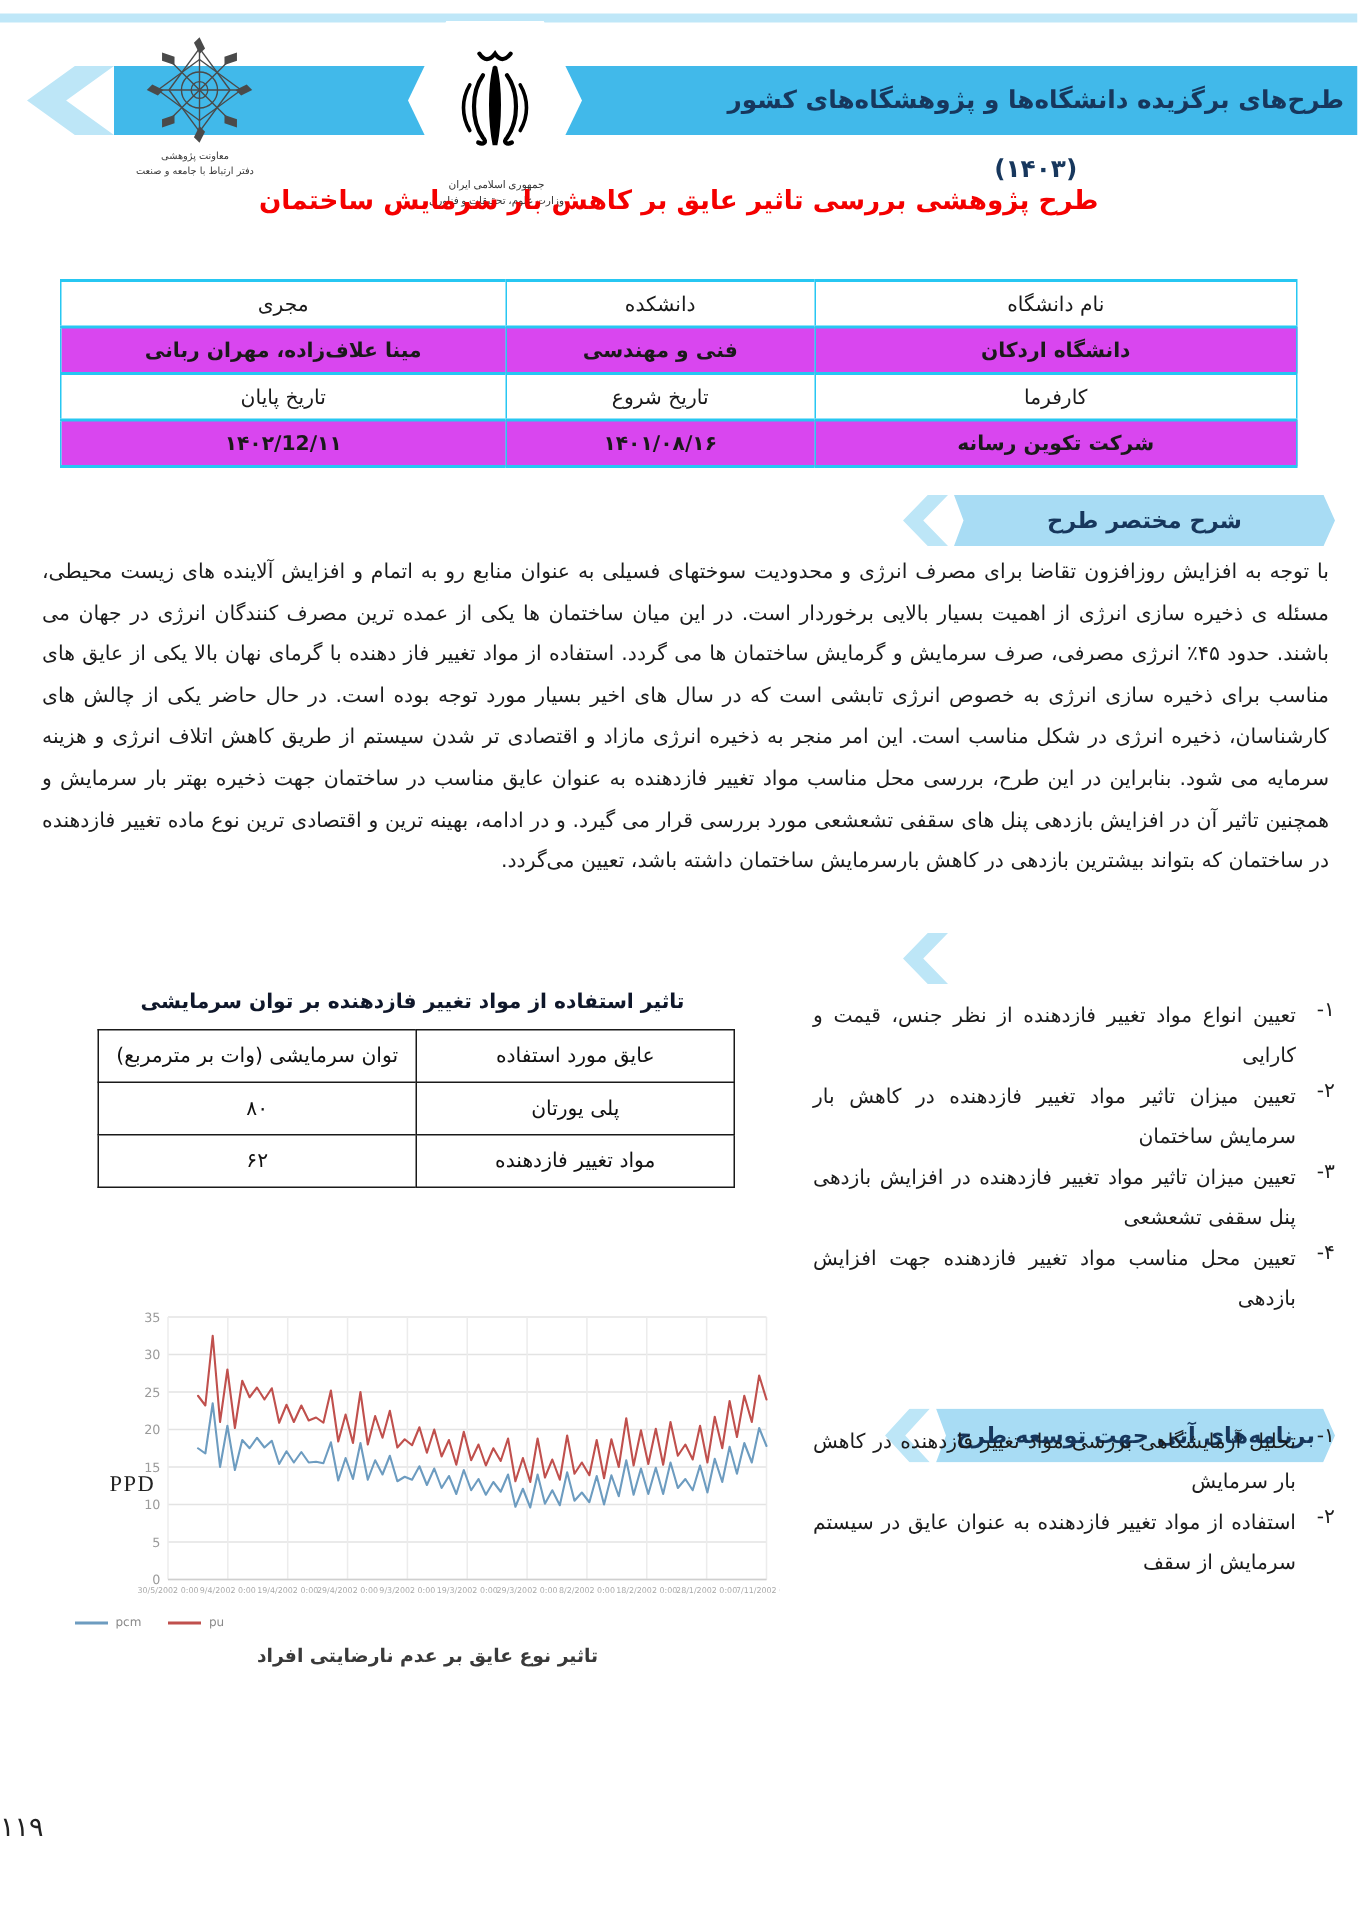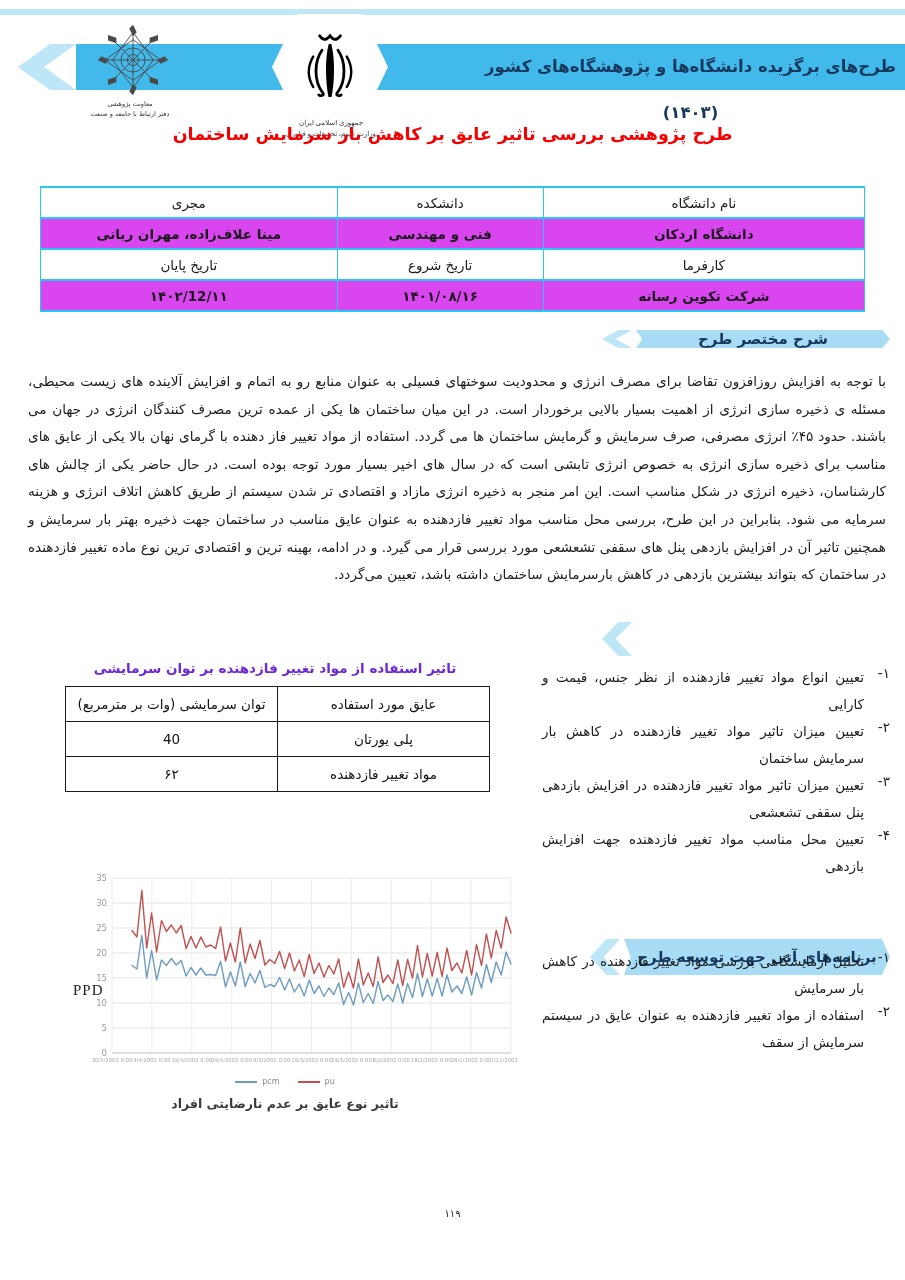--- a/index.html
+++ b/index.html
@@ -47,39 +47,39 @@
   .summary-text { position:absolute; top:368px; left:28px; width:858px; direction:rtl;
     text-align:justify; font-size:13.6px; line-height:27.6px; color:#1c1c1c; }
 
   .num-list { position:absolute; width:348px; direction:rtl; }
   .num-item { display:flex; direction:rtl; margin-bottom:1px; }
   .num-item .num { width:26px; flex:none; font-size:13.5px; color:#1c1c1c; padding-top:1px; }
   .num-item .txt { flex:1; text-align:justify; font-size:13.5px; line-height:26.5px; color:#1c1c1c; }
 
   
   .dt-title { position:absolute; top:660px; left:55px; width:440px; text-align:center; direction:rtl;
-    font-size:13.5px; font-weight:bold; color:#6d28d9; }
+    font-size:13.5px; font-weight:bold; color:#0f172a; }
   .data-table { position:absolute; top:686px; left:65px; width:425px; border-collapse:collapse; direction:rtl; }
   .data-table td { border:1.6px solid #1a1a1a; height:35px; text-align:center; vertical-align:middle;
     font-size:13.5px; color:#111; }
   .data-table tr.hd td { font-size:13.5px; }
 
   
   .chart-box { position:absolute; top:870px; left:50px; width:470px; height:232px; }
   .ppd-label { position:absolute; left:4px; top:112px; font-family:"Liberation Serif","DejaVu Serif",serif;
     font-size:15px; color:#222; letter-spacing:1px;margin-left:19px; }
-  .legend-row { position:absolute; top:207px; left:0; width:470px; display:flex; justify-content:center;
+  .legend-row { position:absolute; top:207px; left:0; width:470px; display:flex; 
     gap:18px; align-items:center; }
   .legend-item { display:flex; align-items:center; gap:5px; font-size:8px; color:#8a8a8a; }
   .legend-swatch { width:22px; height:2px; }
   .chart-caption { position:absolute; top:1096px; left:50px; width:470px; text-align:center; direction:rtl;
     font-size:12.5px; font-weight:bold; color:#3a3a3a; }
 
-  .page-number { position:absolute; top:1208px; left:0; width:905px; text-align:center;
-    font-size:10px; color:#222; }
+  .page-number { position:absolute; top:1208px; left:0; width:905px; 
+    font-size:18px; color:#222; }
 </style>
 </head>
 <body>
 
 <div class="top-strip"></div>
 
 <div class="banner">
   <div class="banner-chevron"></div>
   <div class="banner-body">
     <div class="banner-title">طرح‌های برگزیده دانشگاه‌ها و پژوهشگاه‌های کشور (۱۴۰۳)</div>
@@ -163,21 +163,21 @@
     <td>تاریخ پایان</td>
   </tr>
   <tr class="val">
     <td>شرکت تکوین رسانه</td>
     <td>۱۴۰۱/۰۸/۱۶</td>
     <td>۱۴۰۲/12/۱۱</td>
   </tr>
 </tbody>
   </table>
 
-<div class="ribbon-wrap" style="top:330px; right:15px; width:288px; height:18px;">
+<div class="ribbon-wrap" style="top:330px; right:15px; width:288px; height:34px;">
   <div class="ribbon-chevron"></div>
   <div class="ribbon">
     <span>شرح مختصر طرح</span>
   </div>
 </div>
 <div class="summary-text">با توجه به افزایش روزافزون تقاضا برای مصرف انرژی و محدودیت سوختهای فسیلی به عنوان منابع رو به اتمام و افزایش آلاینده های زیست محیطی، مسئله ی ذخیره سازی انرژی از اهمیت بسیار بالایی برخوردار است. در این میان ساختمان ها یکی از عمده ترین مصرف کنندگان انرژی در جهان می باشند. حدود ۴۵٪ انرژی مصرفی، صرف سرمایش و گرمایش ساختمان ها می گردد. استفاده از مواد تغییر فاز دهنده با گرمای نهان بالا یکی از عایق های مناسب برای ذخیره سازی انرژی به خصوص انرژی تابشی است که در سال های اخیر بسیار مورد توجه بوده است. در حال حاضر یکی از چالش های کارشناسان، ذخیره انرژی در شکل مناسب است. این امر منجر به ذخیره انرژی مازاد و اقتصادی تر شدن سیستم از طریق کاهش اتلاف انرژی و هزینه سرمایه می شود. بنابراین در این طرح، بررسی محل مناسب مواد تغییر فازدهنده به عنوان عایق مناسب در ساختمان جهت ذخیره بهتر بار سرمایش و همچنین تاثیر آن در افزایش بازدهی پنل های سقفی تشعشعی مورد بررسی قرار می گیرد. و در ادامه، بهینه ترین و اقتصادی ترین نوع ماده تغییر فازدهنده در ساختمان که بتواند بیشترین بازدهی در کاهش بارسرمایش ساختمان داشته باشد، تعیین می‌گردد.</div>
 
 <div class="ribbon-wrap" style="top:622px; right:15px; width:288px; height:34px;">
   <div class="ribbon-chevron"></div>
 </div>
@@ -219,21 +219,21 @@
 
 <div class="dt-title">تاثیر استفاده از مواد تغییر فازدهنده بر توان سرمایشی</div>
 <table class="data-table">
   <tbody>
       <tr class="hd">
     <td style="width:50%">عایق مورد استفاده</td>
     <td style="width:50%">توان سرمایشی (وات بر مترمربع)</td>
   </tr>
   <tr>
     <td>پلی یورتان</td>
-    <td>40</td>
+    <td>۸۰</td>
   </tr>
   <tr>
     <td>مواد تغییر فازدهنده</td>
     <td>۶۲</td>
   </tr>
 </tbody>
   </table>
 
 <div class="chart-box">
   <span class="ppd-label">PPD</span>

